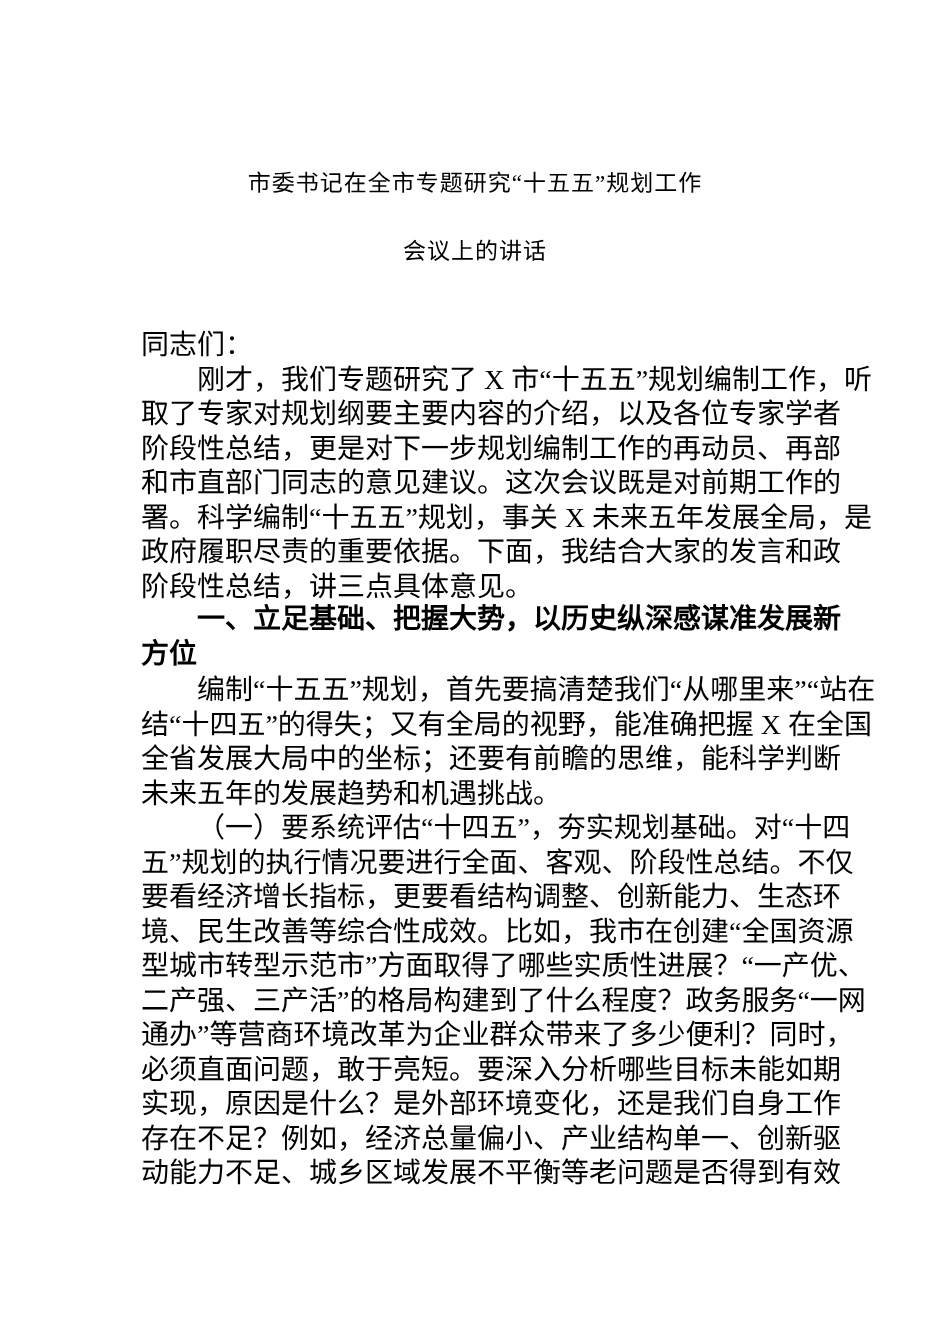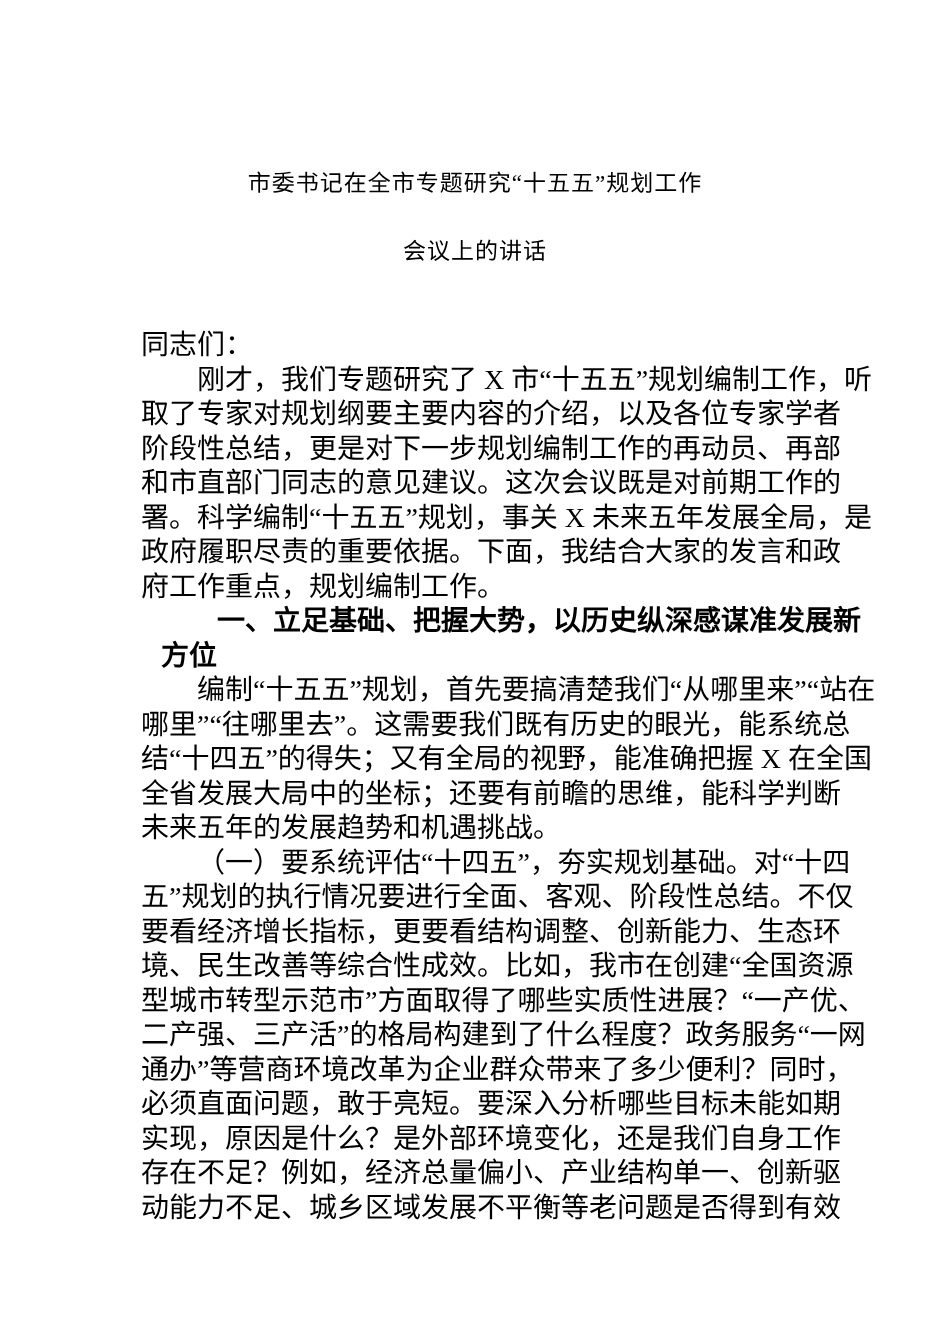--- a/index.html
+++ b/index.html
@@ -44,45 +44,43 @@
     overflow: visible;
   }
   .line.last {
     text-align-last: left;
   }
   .line.indent {
     text-indent: 2em;
   }
   .line.bold {
     font-weight: bold;
-    font-family: Liberation Serif, serif;
-    margin-left: 20px;
+    font-family: Liberation Mono, monospace;
   }
 </style>
 </head>
 <body>
 
 <div class="page">
   <h1 class="doc-title">
     <div class="title-line">市委书记在全市专题研究“十五五”规划工作</div>
     <div class="title-line">会议上的讲话</div>
   </h1>
   <div class="body-text" id="body-lines">
       <div class="line last">同志们：</div>
       <div class="line indent">刚才，我们专题研究了 X 市“十五五”规划编制工作，听</div>
       <div class="line">取了专家对规划纲要主要内容的介绍，以及各位专家学者</div>
       <div class="line">阶段性总结，更是对下一步规划编制工作的再动员、再部</div>
       <div class="line">和市直部门同志的意见建议。这次会议既是对前期工作的</div>
       <div class="line">署。科学编制“十五五”规划，事关 X 未来五年发展全局，是</div>
       <div class="line">政府履职尽责的重要依据。下面，我结合大家的发言和政</div>
-      <div class="line last">府工作重点，规划编制工作。</div>
+      <div class="line last">阶段性总结，讲三点具体意见。</div>
       <div class="line indent bold">一、立足基础、把握大势，以历史纵深感谋准发展新</div>
       <div class="line bold last">方位</div>
       <div class="line indent">编制“十五五”规划，首先要搞清楚我们“从哪里来”“站在</div>
-      <div class="line">哪里”“往哪里去”。这需要我们既有历史的眼光，能系统总</div>
       <div class="line">结“十四五”的得失；又有全局的视野，能准确把握 X 在全国</div>
       <div class="line">全省发展大局中的坐标；还要有前瞻的思维，能科学判断</div>
       <div class="line last">未来五年的发展趋势和机遇挑战。</div>
       <div class="line indent">（一）要系统评估“十四五”，夯实规划基础。对“十四</div>
       <div class="line">五”规划的执行情况要进行全面、客观、阶段性总结。不仅</div>
       <div class="line">要看经济增长指标，更要看结构调整、创新能力、生态环</div>
       <div class="line">境、民生改善等综合性成效。比如，我市在创建“全国资源</div>
       <div class="line">型城市转型示范市”方面取得了哪些实质性进展？“一产优、</div>
       <div class="line">二产强、三产活”的格局构建到了什么程度？政务服务“一网</div>
       <div class="line">通办”等营商环境改革为企业群众带来了多少便利？同时，</div>

